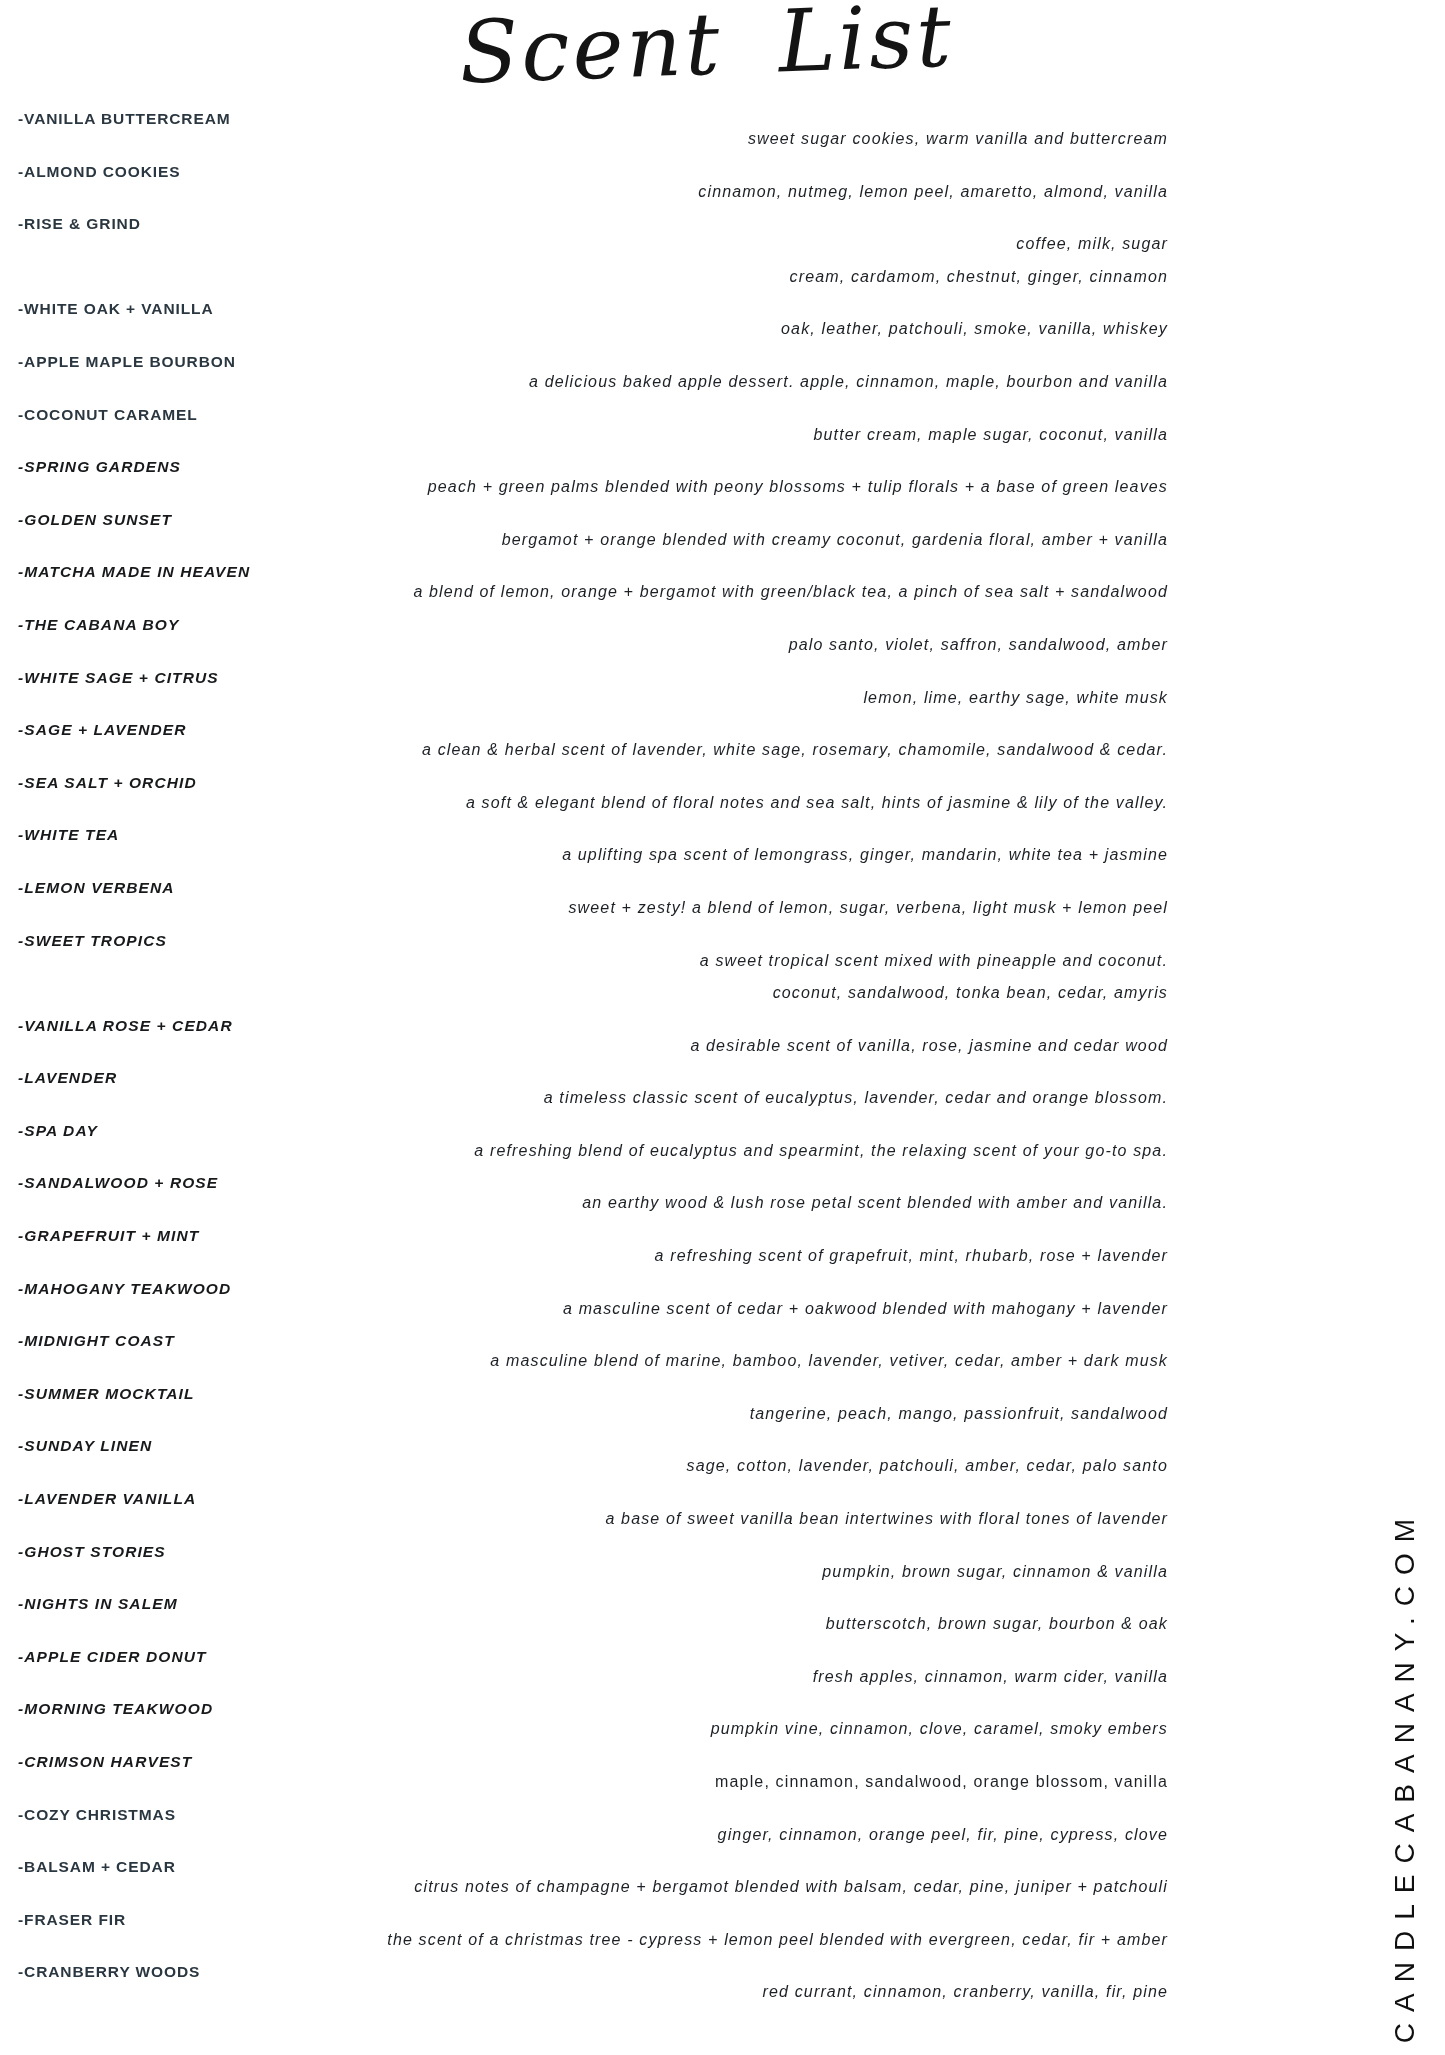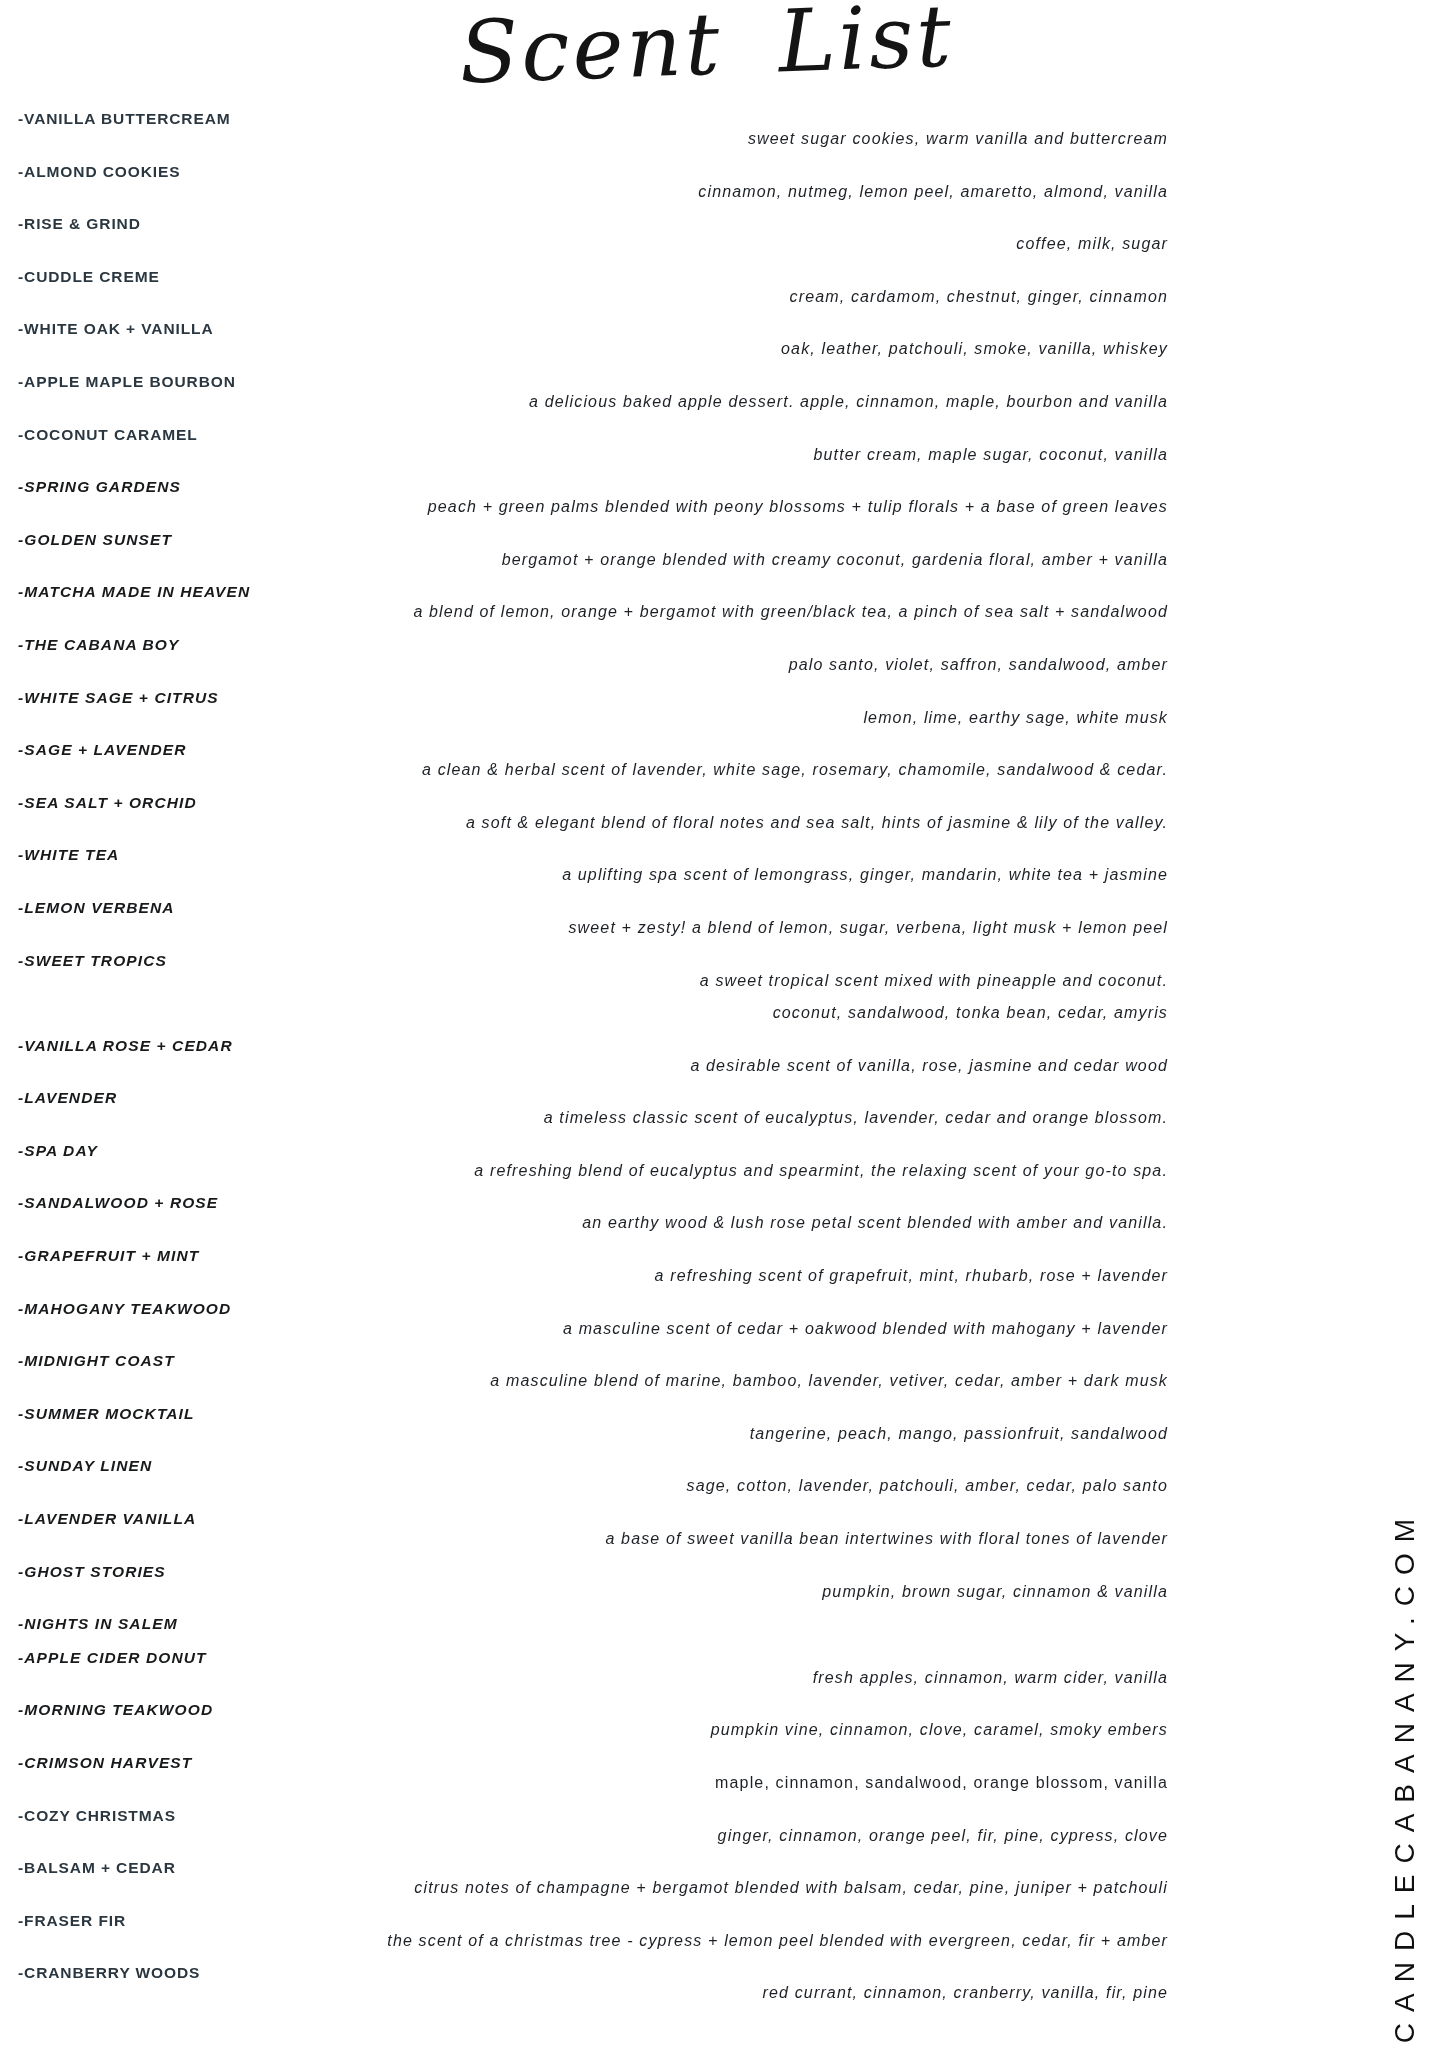--- a/index.html
+++ b/index.html
@@ -71,21 +71,20 @@
     </div>
     <div class="entry">
       <div class="name">-ALMOND COOKIES</div>
       <div class="desc">cinnamon, nutmeg, lemon peel, amaretto, almond, vanilla</div>
     </div>
     <div class="entry">
       <div class="name">-RISE &amp; GRIND</div>
       <div class="desc">coffee, milk, sugar</div>
     </div>
     <div class="entry">
-      <div class="name">-CUDDLE CREME</div>
       <div class="desc">cream, cardamom, chestnut, ginger, cinnamon</div>
     </div>
     <div class="entry">
       <div class="name">-WHITE OAK + VANILLA</div>
       <div class="desc">oak, leather, patchouli, smoke, vanilla, whiskey</div>
     </div>
     <div class="entry">
       <div class="name">-APPLE MAPLE BOURBON</div>
       <div class="desc">a delicious baked apple dessert. apple, cinnamon, maple, bourbon and vanilla</div>
     </div>
@@ -175,20 +174,21 @@
     <div class="entry">
       <div class="name it">-LAVENDER VANILLA</div>
       <div class="desc">a base of sweet vanilla bean intertwines with floral tones of lavender</div>
     </div>
     <div class="entry">
       <div class="name it">-GHOST STORIES</div>
       <div class="desc">pumpkin, brown sugar, cinnamon &amp; vanilla</div>
     </div>
     <div class="entry">
       <div class="name it">-NIGHTS IN SALEM</div>
+      <div class="desc">butterscotch, brown sugar, bourbon &amp; oak</div>
     </div>
     <div class="entry">
       <div class="name it">-APPLE CIDER DONUT</div>
       <div class="desc">fresh apples, cinnamon, warm cider, vanilla</div>
     </div>
     <div class="entry">
       <div class="name it">-MORNING TEAKWOOD</div>
       <div class="desc">pumpkin vine, cinnamon, clove, caramel, smoky embers</div>
     </div>
     <div class="entry">

